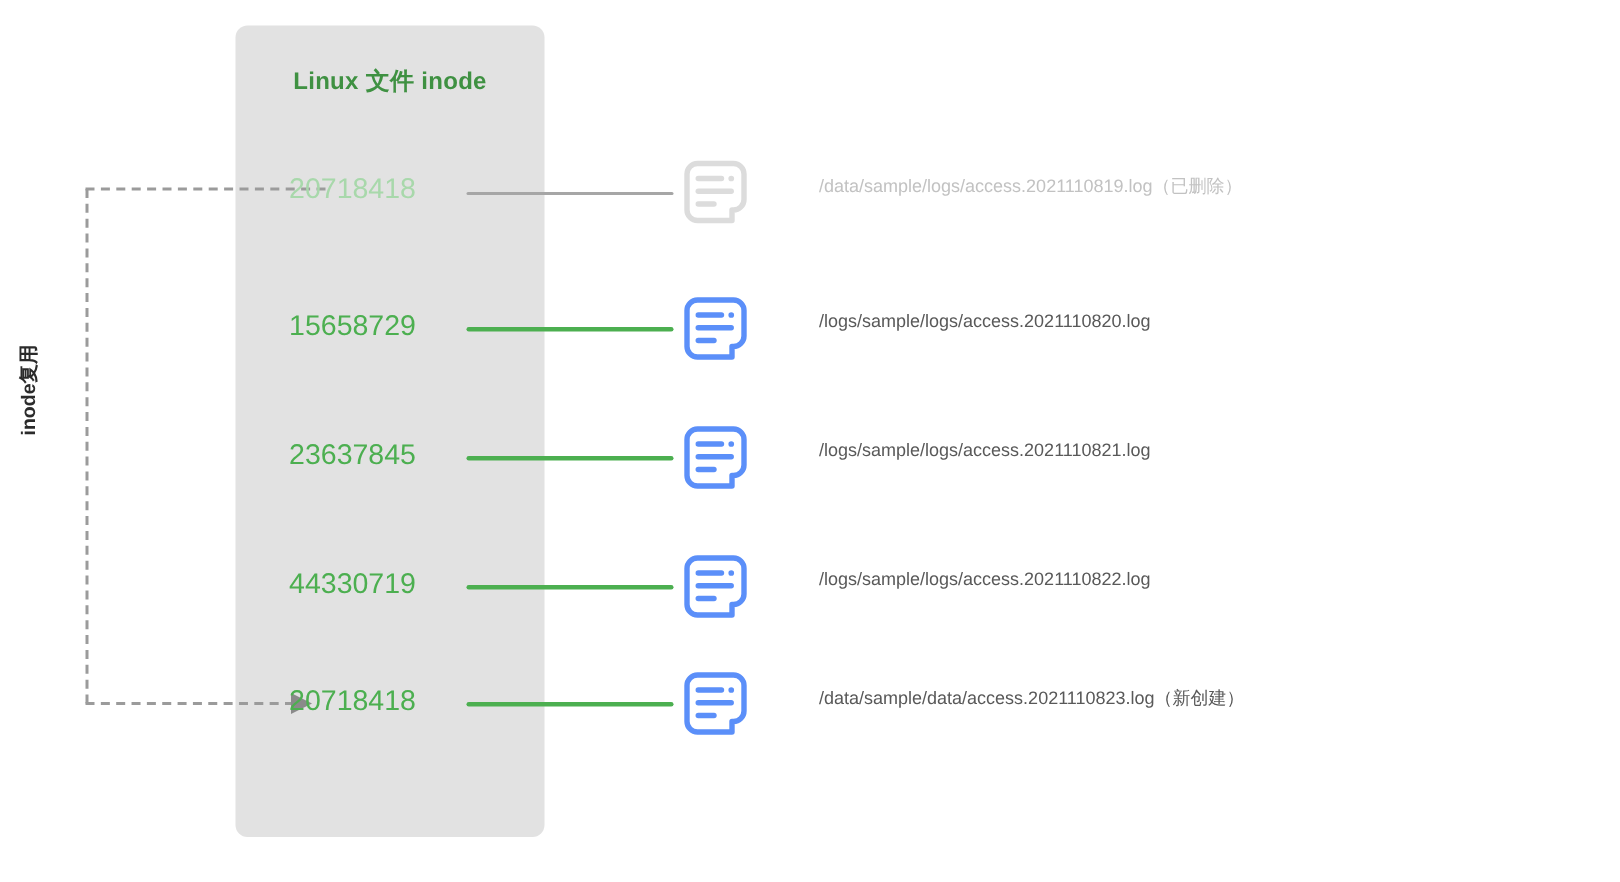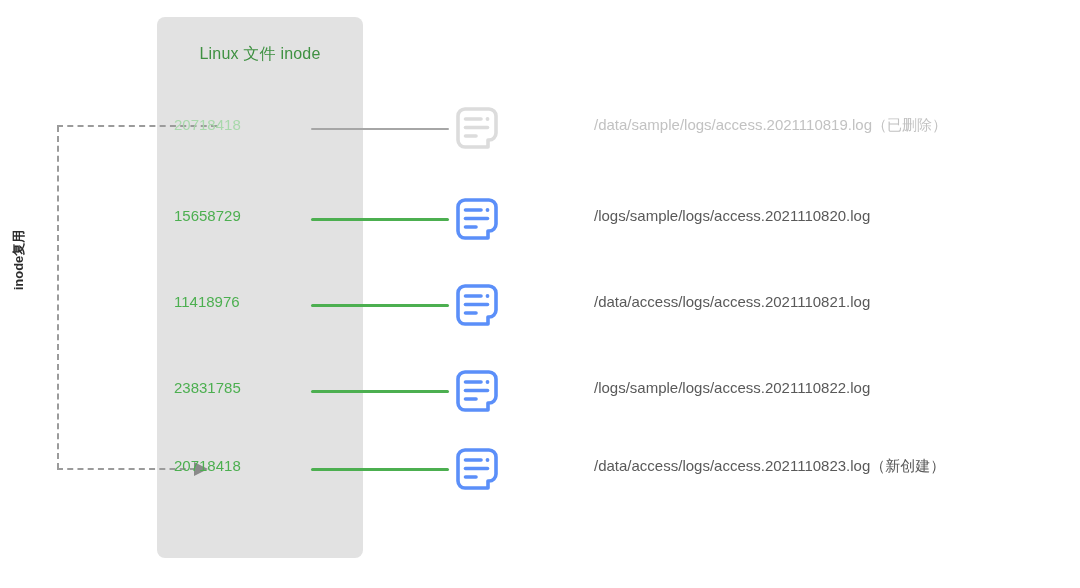--- a/index.html
+++ b/index.html
@@ -28,21 +28,21 @@
     background: #e2e2e2;
     border-radius: 8px;
   }
   .panel-title {
     position: absolute;
     left: 157px;
     top: 44px;
     width: 206px;
     text-align: center;
     font-size: 16px;
-    font-weight: normal;
+    font-weight: bold;
     color: #3f9142;
     letter-spacing: 0.2px;
     white-space: nowrap;
   }
 
   
   .reuse-label {
     position: absolute;
     left: 10px;
     top: 248px;
@@ -96,25 +96,25 @@
 
   
   .row {
     position: absolute;
     left: 0;
     width: 1080px;
     height: 56px;
   }
   .inode-num {
     position: absolute;
-    left: 174px;
+    left: 162px;
     width: 146px;
     top: 16px;
-    text-align: left;
-    font-size: 15px;
+    text-align: center;
+    font-size: 19px;
     color: #4caf50;
     white-space: nowrap;
   }
   .row.deleted .inode-num { color: #a8d8ab; }
 
   .connector {
     position: absolute;
     top: 27px;
     left: 311px;
     width: 138px;
@@ -132,24 +132,23 @@
     width: 56px;
     height: 56px;
   }
   .doc-icon svg { display: block; width: 56px; height: 56px; }
 
   
   .path-text {
     position: absolute;
     left: 546px;
     top: 16px;
-    font-size: 15px;
+    font-size: 12px;
     color: #595959;
     white-space: nowrap;
-    margin-left: 48px;
   }
   .row.deleted .path-text { color: #c2c2c2; }
 </style>
 </head>
 <body>
 
 <div id="stage">
 
   <div class="inode-panel"></div>
   <div class="panel-title">Linux 文件 inode</div>
@@ -185,36 +184,36 @@
         <line x1="16.5" y1="19" x2="32" y2="19" stroke="#5b8ff9" stroke-width="3.6" stroke-linecap="round"></line>
         <circle cx="38.5" cy="19" r="1.9" fill="#5b8ff9"></circle>
         <line x1="16.5" y1="27.5" x2="38.5" y2="27.5" stroke="#5b8ff9" stroke-width="3.6" stroke-linecap="round"></line>
         <line x1="16.5" y1="36" x2="27" y2="36" stroke="#5b8ff9" stroke-width="3.6" stroke-linecap="round"></line>
       </svg>
     </div>
     <div class="path-text">/logs/sample/logs/access.2021110820.log</div>
   </div>
 
   <div class="row" style="top:277px">
-    <div class="inode-num">11418976</div>
-    <div class="connector"></div>
-    <div class="doc-icon">
-      <svg viewBox="0 0 56 56" xmlns="http://www.w3.org/2000/svg">
-        <path d="M9 16 a7 7 0 0 1 7 -7 h24 a7 7 0 0 1 7 7 v17 a7 7 0 0 1 -7 7 h-1 v7 h-23 a7 7 0 0 1 -7 -7 z" fill="none" stroke="#5b8ff9" stroke-width="3.6" stroke-linejoin="round" stroke-linecap="round"></path>
-        <line x1="16.5" y1="19" x2="32" y2="19" stroke="#5b8ff9" stroke-width="3.6" stroke-linecap="round"></line>
-        <circle cx="38.5" cy="19" r="1.9" fill="#5b8ff9"></circle>
-        <line x1="16.5" y1="27.5" x2="38.5" y2="27.5" stroke="#5b8ff9" stroke-width="3.6" stroke-linecap="round"></line>
-        <line x1="16.5" y1="36" x2="27" y2="36" stroke="#5b8ff9" stroke-width="3.6" stroke-linecap="round"></line>
-      </svg>
-    </div>
-    <div class="path-text">/data/access/logs/access.2021110821.log</div>
+    <div class="inode-num">23637845</div>
+    <div class="connector"></div>
+    <div class="doc-icon">
+      <svg viewBox="0 0 56 56" xmlns="http://www.w3.org/2000/svg">
+        <path d="M9 16 a7 7 0 0 1 7 -7 h24 a7 7 0 0 1 7 7 v17 a7 7 0 0 1 -7 7 h-1 v7 h-23 a7 7 0 0 1 -7 -7 z" fill="none" stroke="#5b8ff9" stroke-width="3.6" stroke-linejoin="round" stroke-linecap="round"></path>
+        <line x1="16.5" y1="19" x2="32" y2="19" stroke="#5b8ff9" stroke-width="3.6" stroke-linecap="round"></line>
+        <circle cx="38.5" cy="19" r="1.9" fill="#5b8ff9"></circle>
+        <line x1="16.5" y1="27.5" x2="38.5" y2="27.5" stroke="#5b8ff9" stroke-width="3.6" stroke-linecap="round"></line>
+        <line x1="16.5" y1="36" x2="27" y2="36" stroke="#5b8ff9" stroke-width="3.6" stroke-linecap="round"></line>
+      </svg>
+    </div>
+    <div class="path-text">/logs/sample/logs/access.2021110821.log</div>
   </div>
 
   <div class="row" style="top:363px">
-    <div class="inode-num">23831785</div>
+    <div class="inode-num">44330719</div>
     <div class="connector"></div>
     <div class="doc-icon">
       <svg viewBox="0 0 56 56" xmlns="http://www.w3.org/2000/svg">
         <path d="M9 16 a7 7 0 0 1 7 -7 h24 a7 7 0 0 1 7 7 v17 a7 7 0 0 1 -7 7 h-1 v7 h-23 a7 7 0 0 1 -7 -7 z" fill="none" stroke="#5b8ff9" stroke-width="3.6" stroke-linejoin="round" stroke-linecap="round"></path>
         <line x1="16.5" y1="19" x2="32" y2="19" stroke="#5b8ff9" stroke-width="3.6" stroke-linecap="round"></line>
         <circle cx="38.5" cy="19" r="1.9" fill="#5b8ff9"></circle>
         <line x1="16.5" y1="27.5" x2="38.5" y2="27.5" stroke="#5b8ff9" stroke-width="3.6" stroke-linecap="round"></line>
         <line x1="16.5" y1="36" x2="27" y2="36" stroke="#5b8ff9" stroke-width="3.6" stroke-linecap="round"></line>
       </svg>
     </div>
@@ -226,16 +225,16 @@
     <div class="connector"></div>
     <div class="doc-icon">
       <svg viewBox="0 0 56 56" xmlns="http://www.w3.org/2000/svg">
         <path d="M9 16 a7 7 0 0 1 7 -7 h24 a7 7 0 0 1 7 7 v17 a7 7 0 0 1 -7 7 h-1 v7 h-23 a7 7 0 0 1 -7 -7 z" fill="none" stroke="#5b8ff9" stroke-width="3.6" stroke-linejoin="round" stroke-linecap="round"></path>
         <line x1="16.5" y1="19" x2="32" y2="19" stroke="#5b8ff9" stroke-width="3.6" stroke-linecap="round"></line>
         <circle cx="38.5" cy="19" r="1.9" fill="#5b8ff9"></circle>
         <line x1="16.5" y1="27.5" x2="38.5" y2="27.5" stroke="#5b8ff9" stroke-width="3.6" stroke-linecap="round"></line>
         <line x1="16.5" y1="36" x2="27" y2="36" stroke="#5b8ff9" stroke-width="3.6" stroke-linecap="round"></line>
       </svg>
     </div>
-    <div class="path-text">/data/access/logs/access.2021110823.log（新创建）</div>
+    <div class="path-text">/data/sample/data/access.2021110823.log（新创建）</div>
   </div>
 
 </div>
 
 </body></html>

